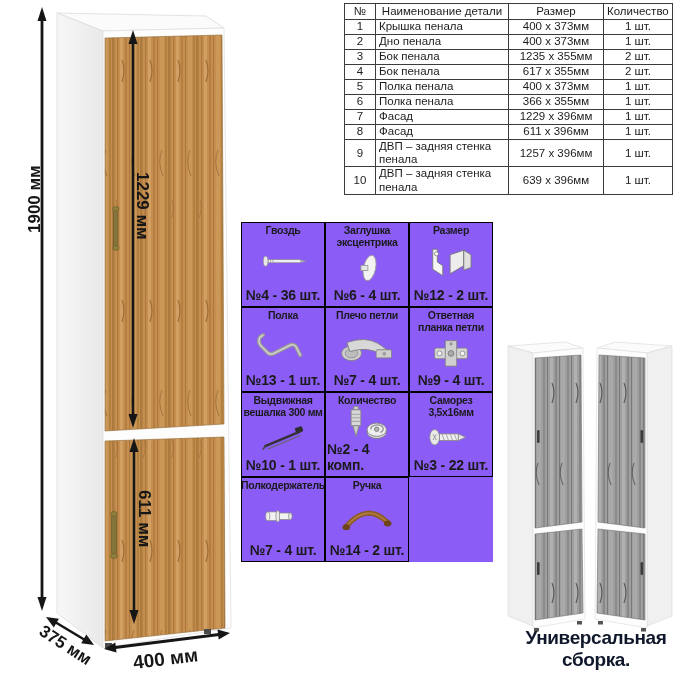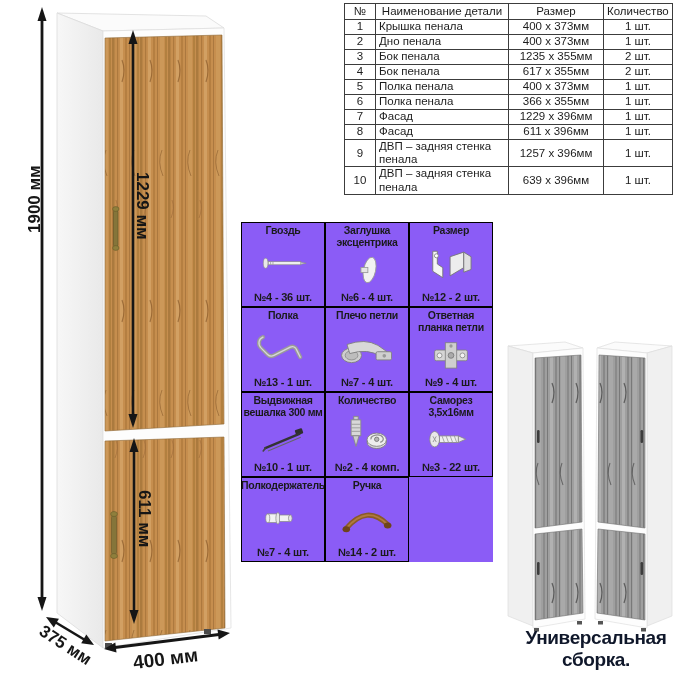--- a/index.html
+++ b/index.html
@@ -18,21 +18,21 @@
 
   
   .hw-grid{position:absolute;left:241px;top:222px;display:grid;
            grid-template-columns:repeat(3,84px);grid-template-rows:repeat(5,85px);}
   .hw-cell{border:1px solid #000;background:#8b5cf6;box-sizing:border-box;
            display:flex;flex-direction:column;align-items:center;justify-content:space-between;
            padding:2px 1px;overflow:hidden;}
   .hw-cell.empty{border:none;}
   .hw-title{font-weight:bold;font-size:10.5px;letter-spacing:-0.3px;text-align:center;line-height:1.12;}
   .hw-icon{flex:1;display:flex;align-items:center;justify-content:center;min-height:0;}
-  .hw-count{font-weight:bold;font-size:11px;letter-spacing:-0.2px;padding-bottom:1px;}
+  .hw-count{font-weight:bold;font-size:14px;letter-spacing:-0.2px;padding-bottom:1px;}
 
   
   .fig-main{position:absolute;left:0;top:0;}
   .fig-variants{position:absolute;left:495px;top:333px;}
   .dim-label{font:bold 17px "Liberation Sans",sans-serif;fill:#161616;}
   .dim-label-lg{font:bold 19px "Liberation Sans",sans-serif;fill:#161616;}
   .variants-caption{position:absolute;left:494px;top:627px;width:204px;text-align:center;
            font-weight:bold;font-size:19px;letter-spacing:-0.4px;color:#0f172a;}
 </style>
 </head>

